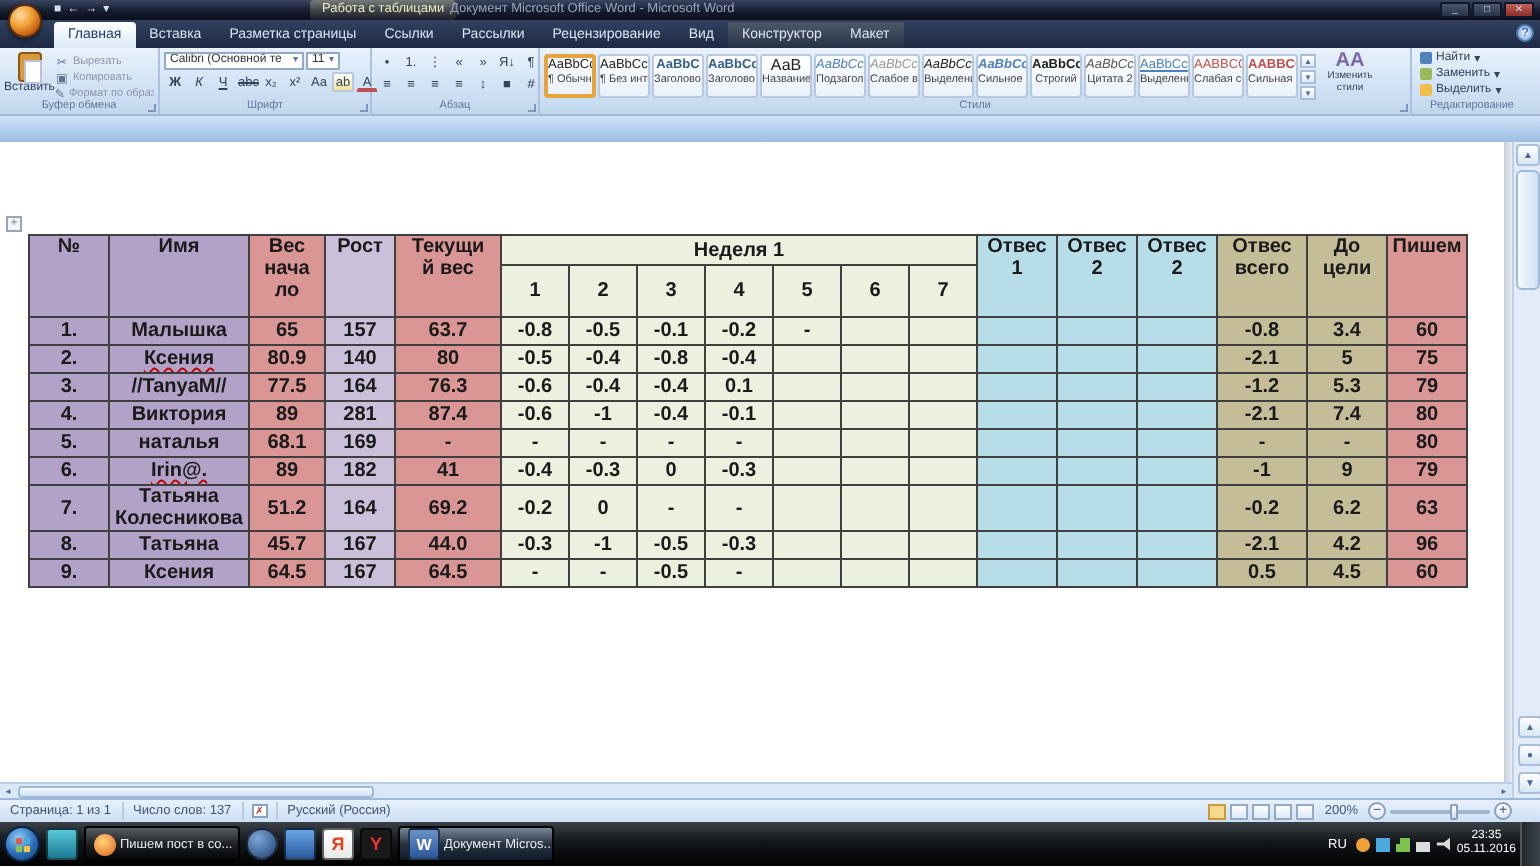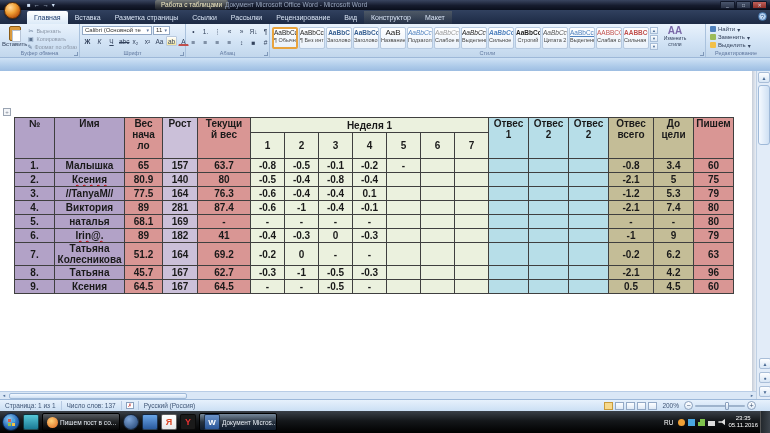--- a/index.html
+++ b/index.html
@@ -581,21 +581,21 @@
         <td class="c-otv"></td>
         <td class="c-tot">-0.2</td>
         <td class="c-tot">6.2</td>
         <td class="c-goal">63</td>
       </tr>
       <tr>
         <td class="c-num">8.</td>
         <td class="c-name">Татьяна</td>
         <td class="c-start">45.7</td>
         <td class="c-hgt">167</td>
-        <td class="c-cur">62.7</td>
+        <td class="c-cur">44.0</td>
         <td class="c-wk">-0.3</td>
         <td class="c-wk">-1</td>
         <td class="c-wk">-0.5</td>
         <td class="c-wk">-0.3</td>
         <td class="c-wk"></td>
         <td class="c-wk"></td>
         <td class="c-wk"></td>
         <td class="c-otv"></td>
         <td class="c-otv"></td>
         <td class="c-otv"></td>

